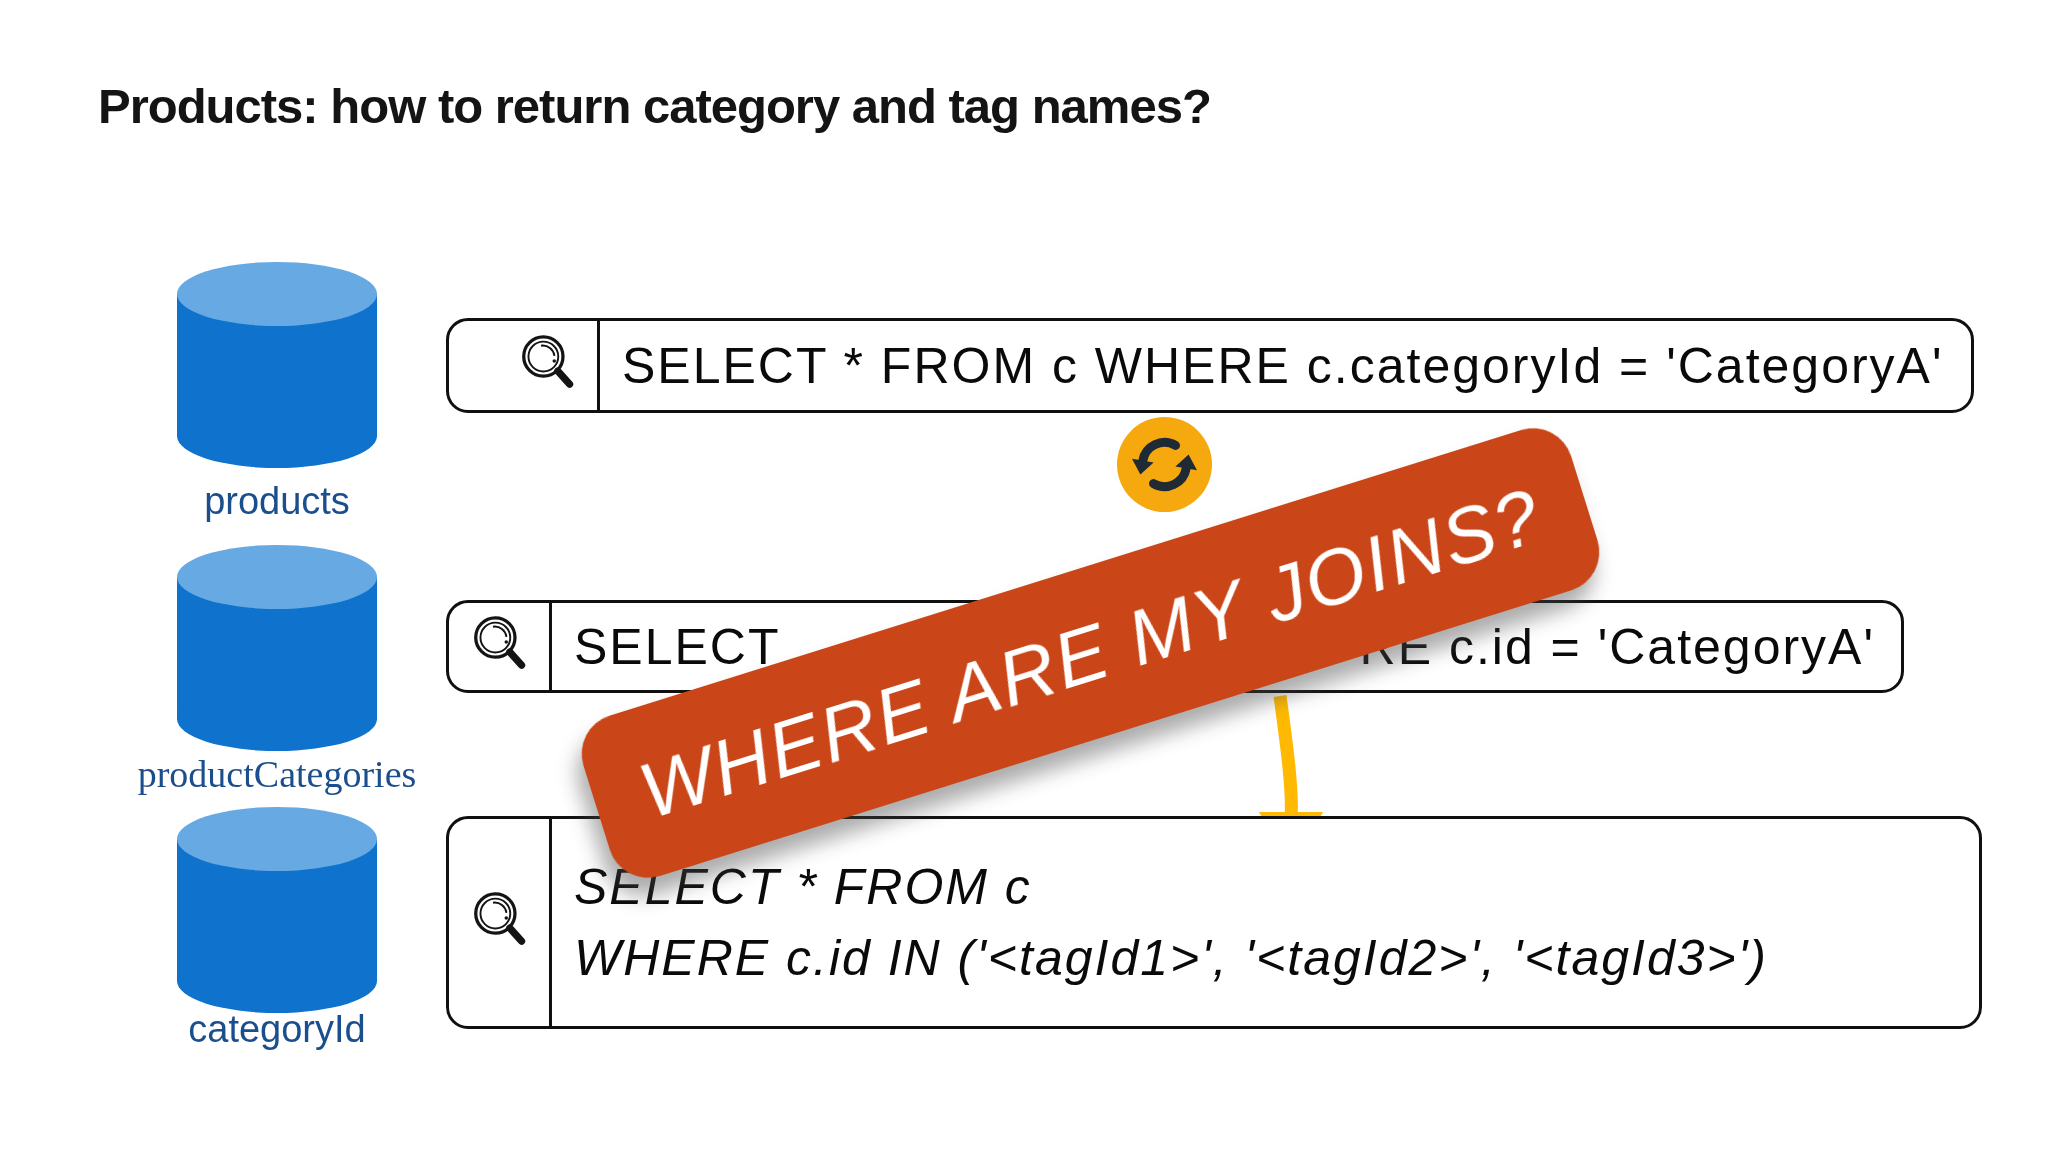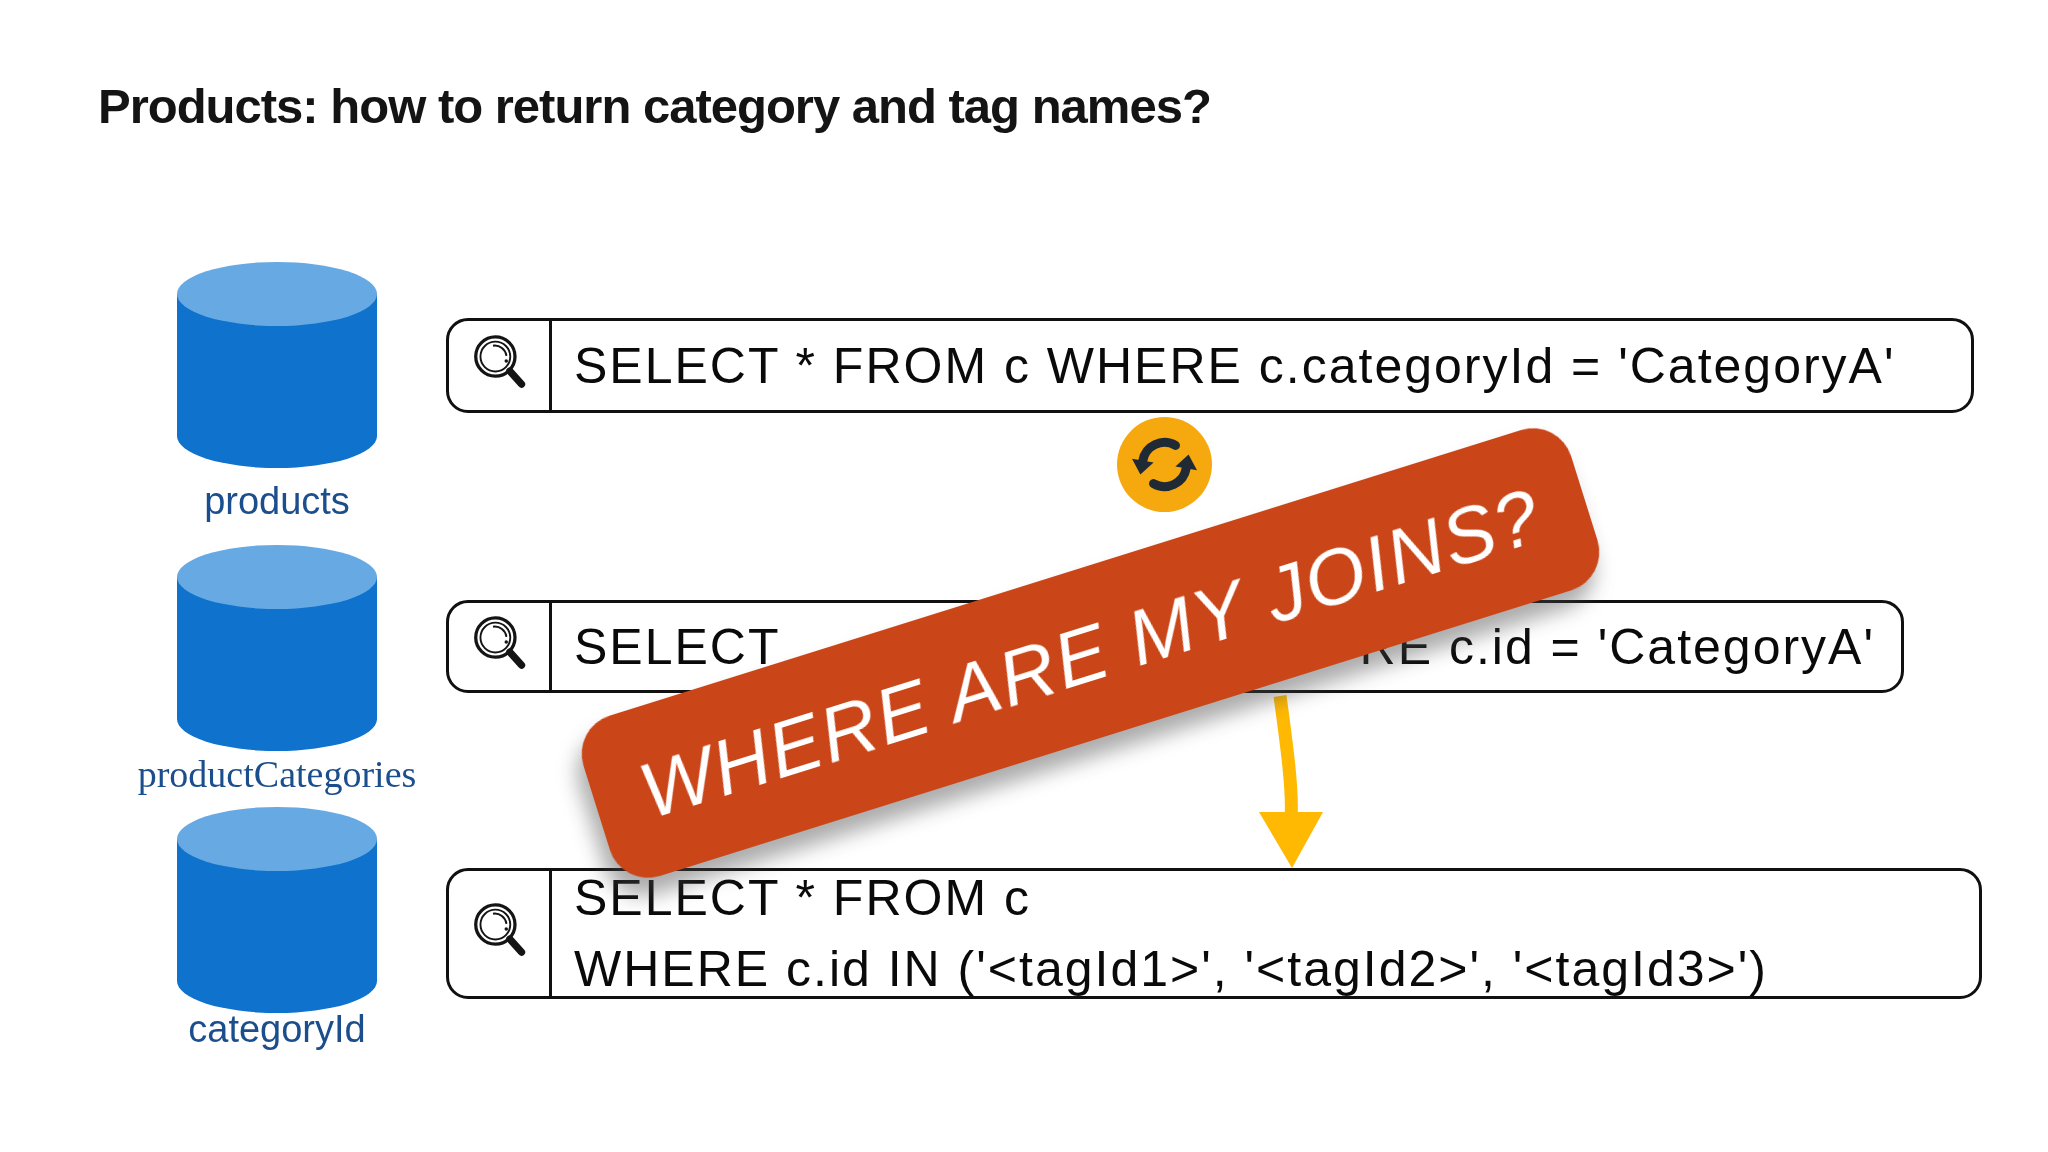--- a/index.html
+++ b/index.html
@@ -105,21 +105,21 @@
 
 <div class="abs db" style="left:177px;top:807px;">
   <svg width="200" height="206" viewBox="0 0 200 206">
     <rect x="0" y="32" width="200" height="142" fill="#0f72cc"></rect>
     <ellipse cx="100" cy="174" rx="100" ry="32" fill="#0f72cc"></ellipse>
     <ellipse cx="100" cy="32" rx="100" ry="32" fill="#66a9e3"></ellipse>
   </svg>
   <div class="db-label" style="top:201px;">categoryId</div>
 </div>
 
-<div class="abs qbox" style="left:446px;top:318px;width:1528px;height:95px;">
+<div class="abs qbox" style="left:446px;top:318px;width:1528px;height:95px;padding-left:48px;">
   <div class="qicon-cell">
     <svg width="66" height="80" viewBox="0 0 90 110">
       <circle cx="40" cy="42" r="27" fill="none" stroke="#141414" stroke-width="4.5"></circle>
       <circle cx="40" cy="42" r="20.5" fill="none" stroke="#141414" stroke-width="2.6"></circle>
       <path d="M 38,27 A 16,16 0 0 1 55,40" fill="none" stroke="#141414" stroke-width="2.8" stroke-linecap="round"></path>
       <circle cx="55" cy="48" r="2.4" fill="#141414"></circle>
       <line x1="60" y1="62" x2="76" y2="80" stroke="#141414" stroke-width="10" stroke-linecap="round"></line>
     </svg>
   </div>
   <div class="qtext">SELECT * FROM c WHERE c.categoryId = 'CategoryA'</div>
@@ -134,21 +134,21 @@
       <circle cx="55" cy="48" r="2.4" fill="#141414"></circle>
       <line x1="60" y1="62" x2="76" y2="80" stroke="#141414" stroke-width="10" stroke-linecap="round"></line>
     </svg>
   </div>
   <div class="qtext split">
     <span>SELECT</span>
     <span>RE c.id = 'CategoryA'</span>
   </div>
 </div>
 
-<div class="abs qbox" style="left:446px;top:868px;width:1536px;height:131px;">
+<div class="abs qbox" style="left:446px;top:816px;width:1536px;height:213px;font-style:italic;">
   <div class="qicon-cell">
     <svg width="66" height="80" viewBox="0 0 90 110">
       <circle cx="40" cy="42" r="27" fill="none" stroke="#141414" stroke-width="4.5"></circle>
       <circle cx="40" cy="42" r="20.5" fill="none" stroke="#141414" stroke-width="2.6"></circle>
       <path d="M 38,27 A 16,16 0 0 1 55,40" fill="none" stroke="#141414" stroke-width="2.8" stroke-linecap="round"></path>
       <circle cx="55" cy="48" r="2.4" fill="#141414"></circle>
       <line x1="60" y1="62" x2="76" y2="80" stroke="#141414" stroke-width="10" stroke-linecap="round"></line>
     </svg>
   </div>
   <div class="qtext twoline">

